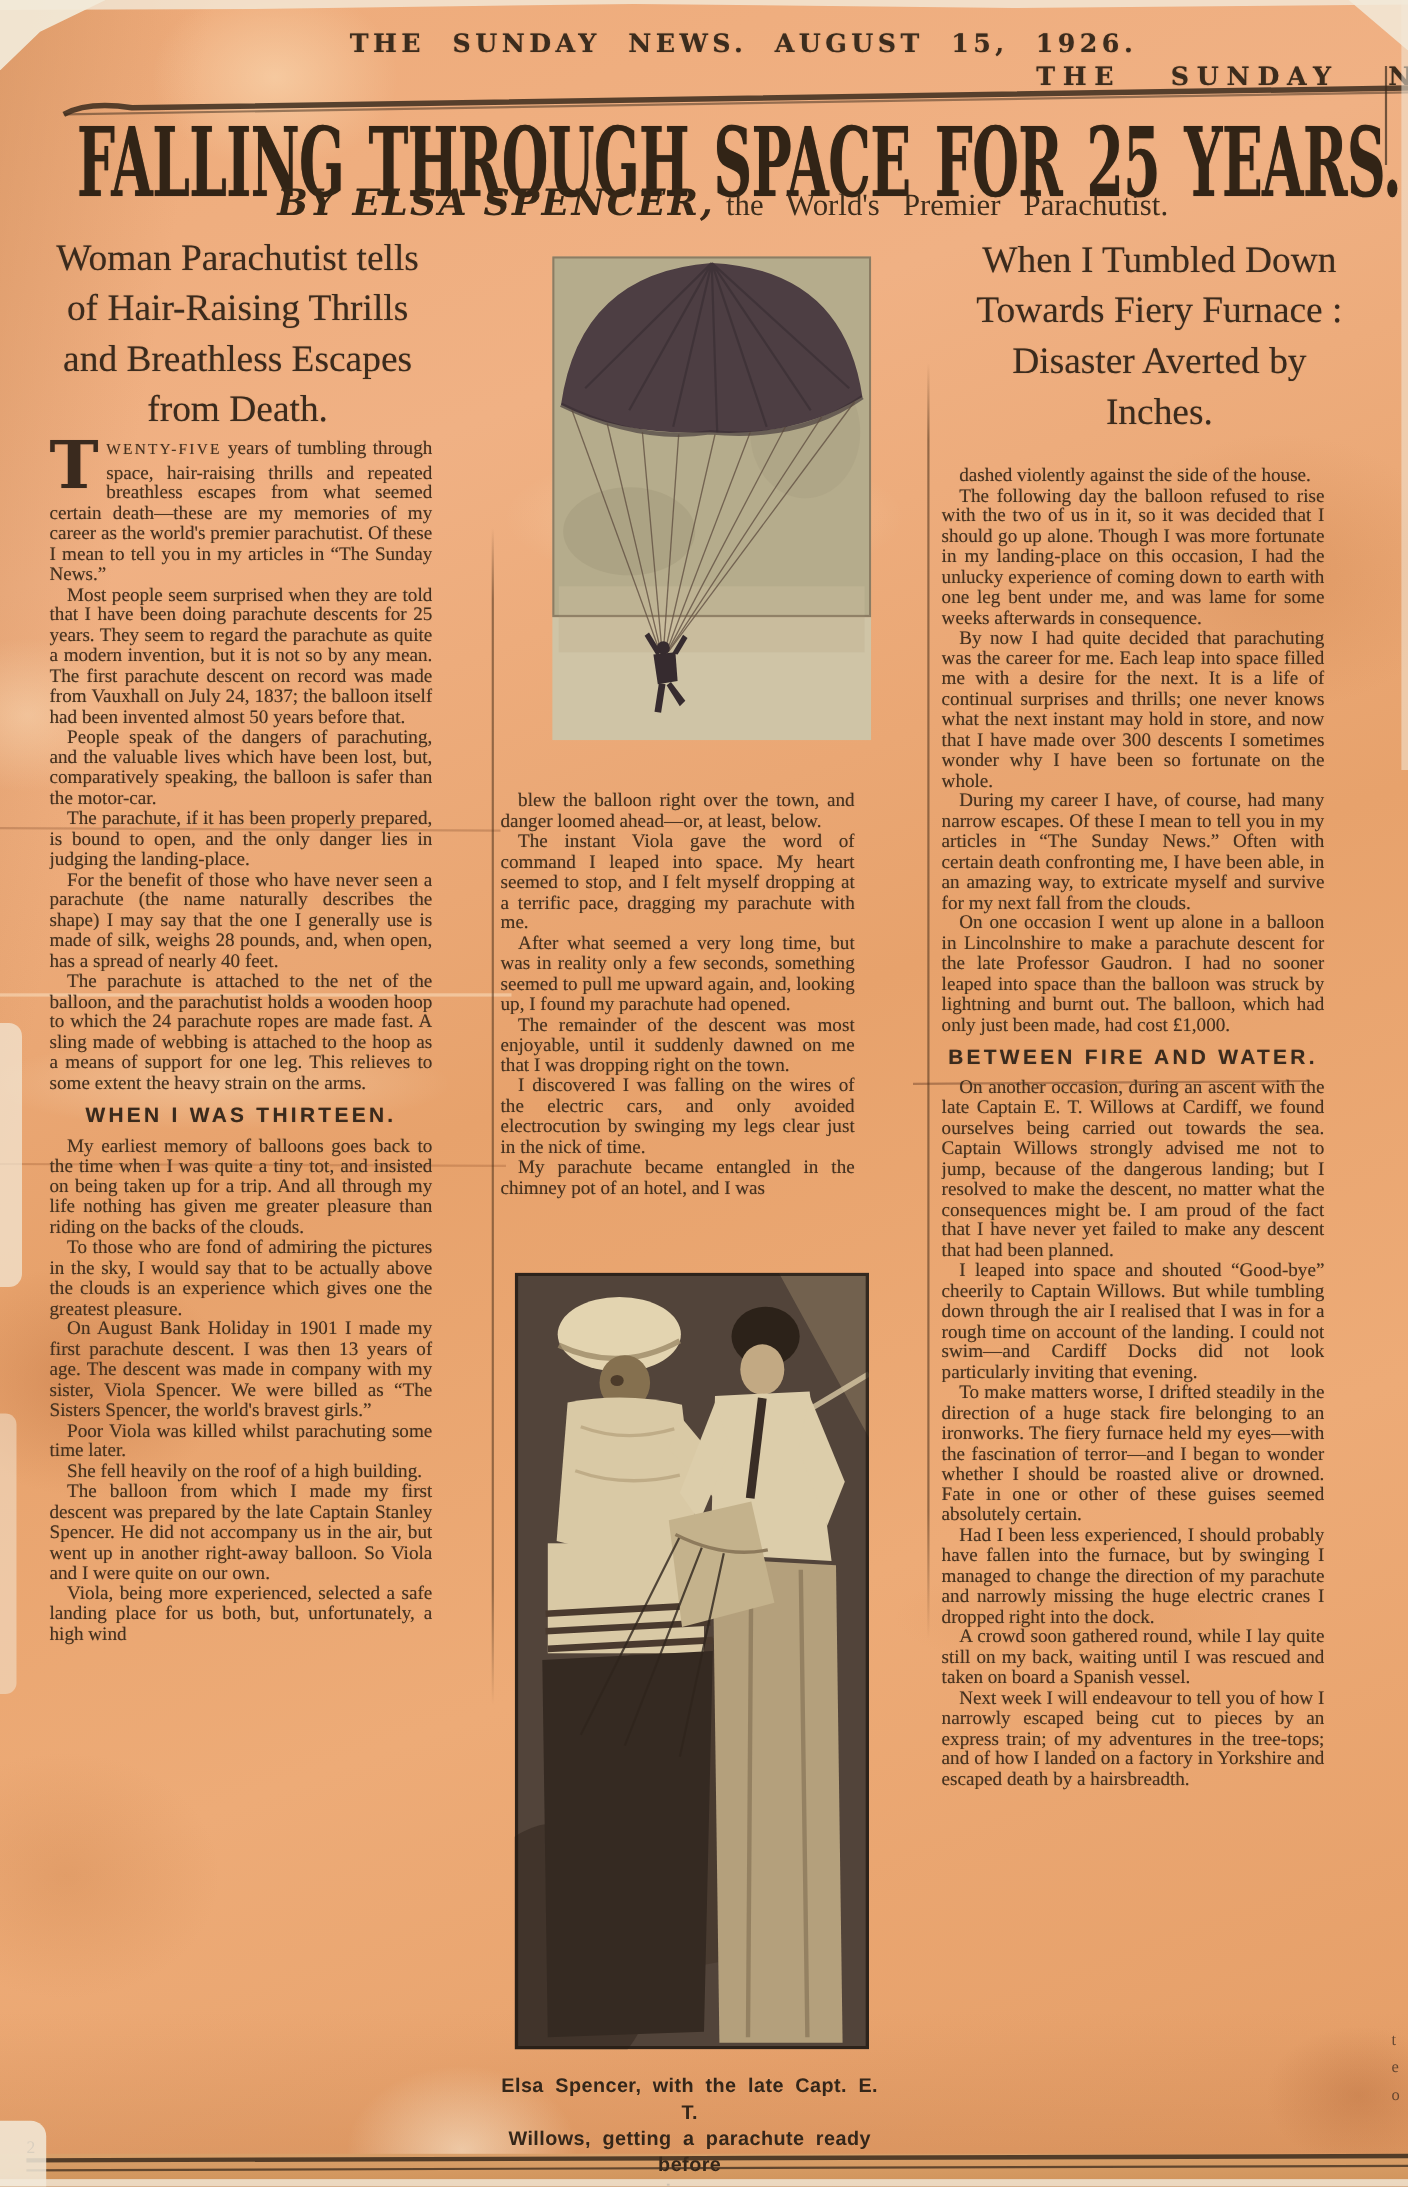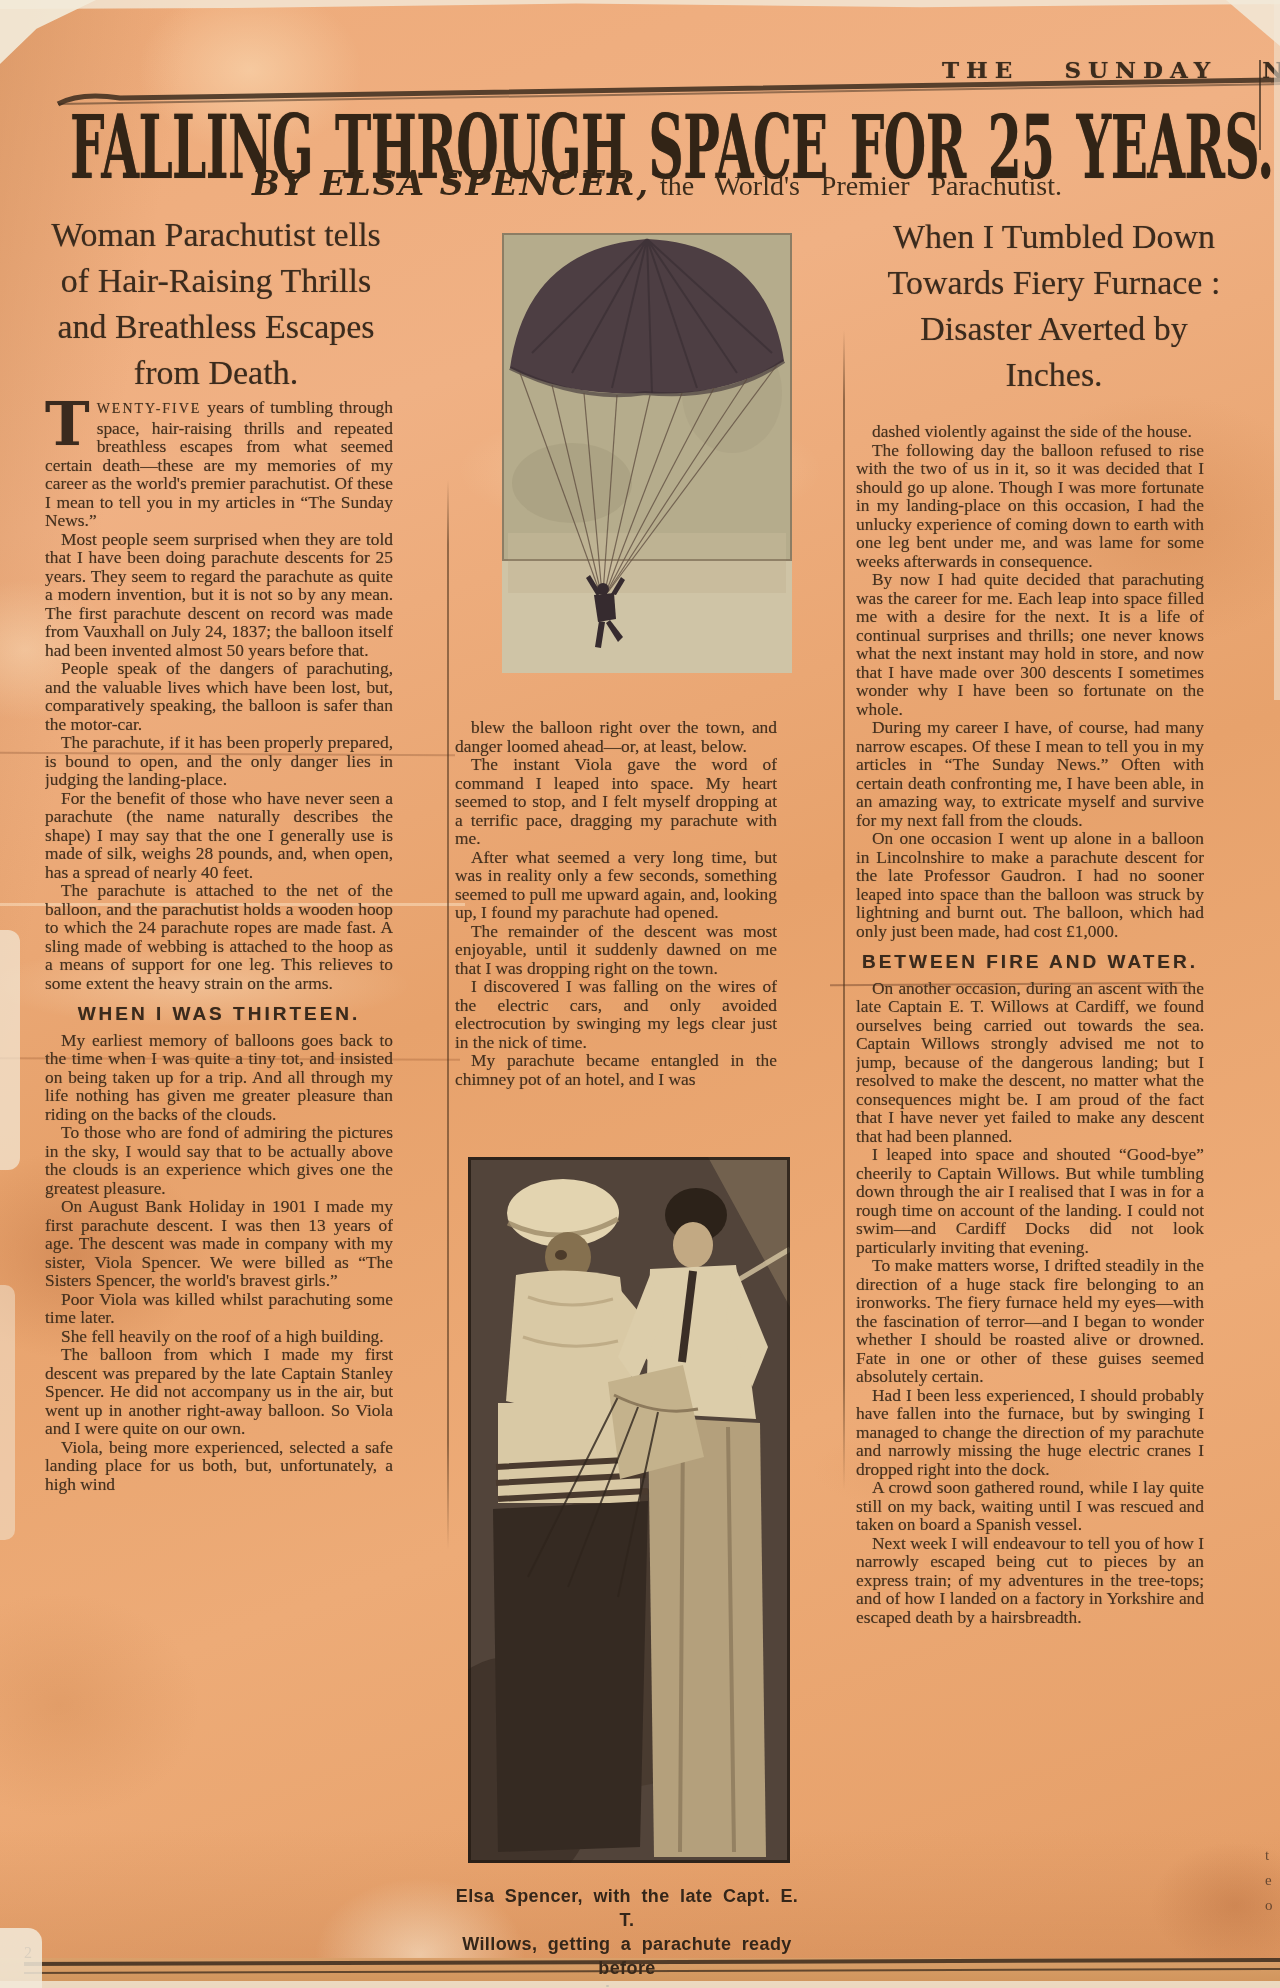--- a/index.html
+++ b/index.html
@@ -113,20 +113,21 @@
 
 <div class="page">
 
   <div class="stains"></div>
 
   <div class="crease" style="left:0;top:753px;width:455px;height:2px;background:rgba(120,70,40,.28);transform:rotate(.3deg);"></div>
   <div class="crease" style="left:0;top:903px;width:465px;height:3px;background:rgba(255,244,222,.4);"></div>
   <div class="crease" style="left:830px;top:983px;width:360px;height:2px;background:rgba(90,50,30,.4);transform:rotate(-.4deg);"></div>
   <div class="crease" style="left:0;top:1058px;width:460px;height:2px;background:rgba(150,85,45,.3);transform:rotate(.2deg);"></div>
 
+  <div class="masthead">THE  SUNDAY  NEWS.  AUGUST  15,  1926.</div>
   <div class="masthead-right">THE SUNDAY NE</div>
   <svg class="toprule" width="1280" height="130">
     <path d="M58,104 Q80,92 120,98 L1280,80" stroke="#3b2b1d" stroke-width="5" fill="none" opacity=".85"></path>
     <path d="M58,104 L1280,84" stroke="#3b2b1d" stroke-width="2" fill="none" opacity=".5"></path>
   </svg>
   <div class="vrule vrule-edge"></div>
 
   <h1 class="headline">FALLING THROUGH SPACE FOR 25 YEARS.</h1>
   <div class="byline">
     <span class="by-author">BY ELSA SPENCER,</span><span class="by-rest">the World's Premier Parachutist.</span>

